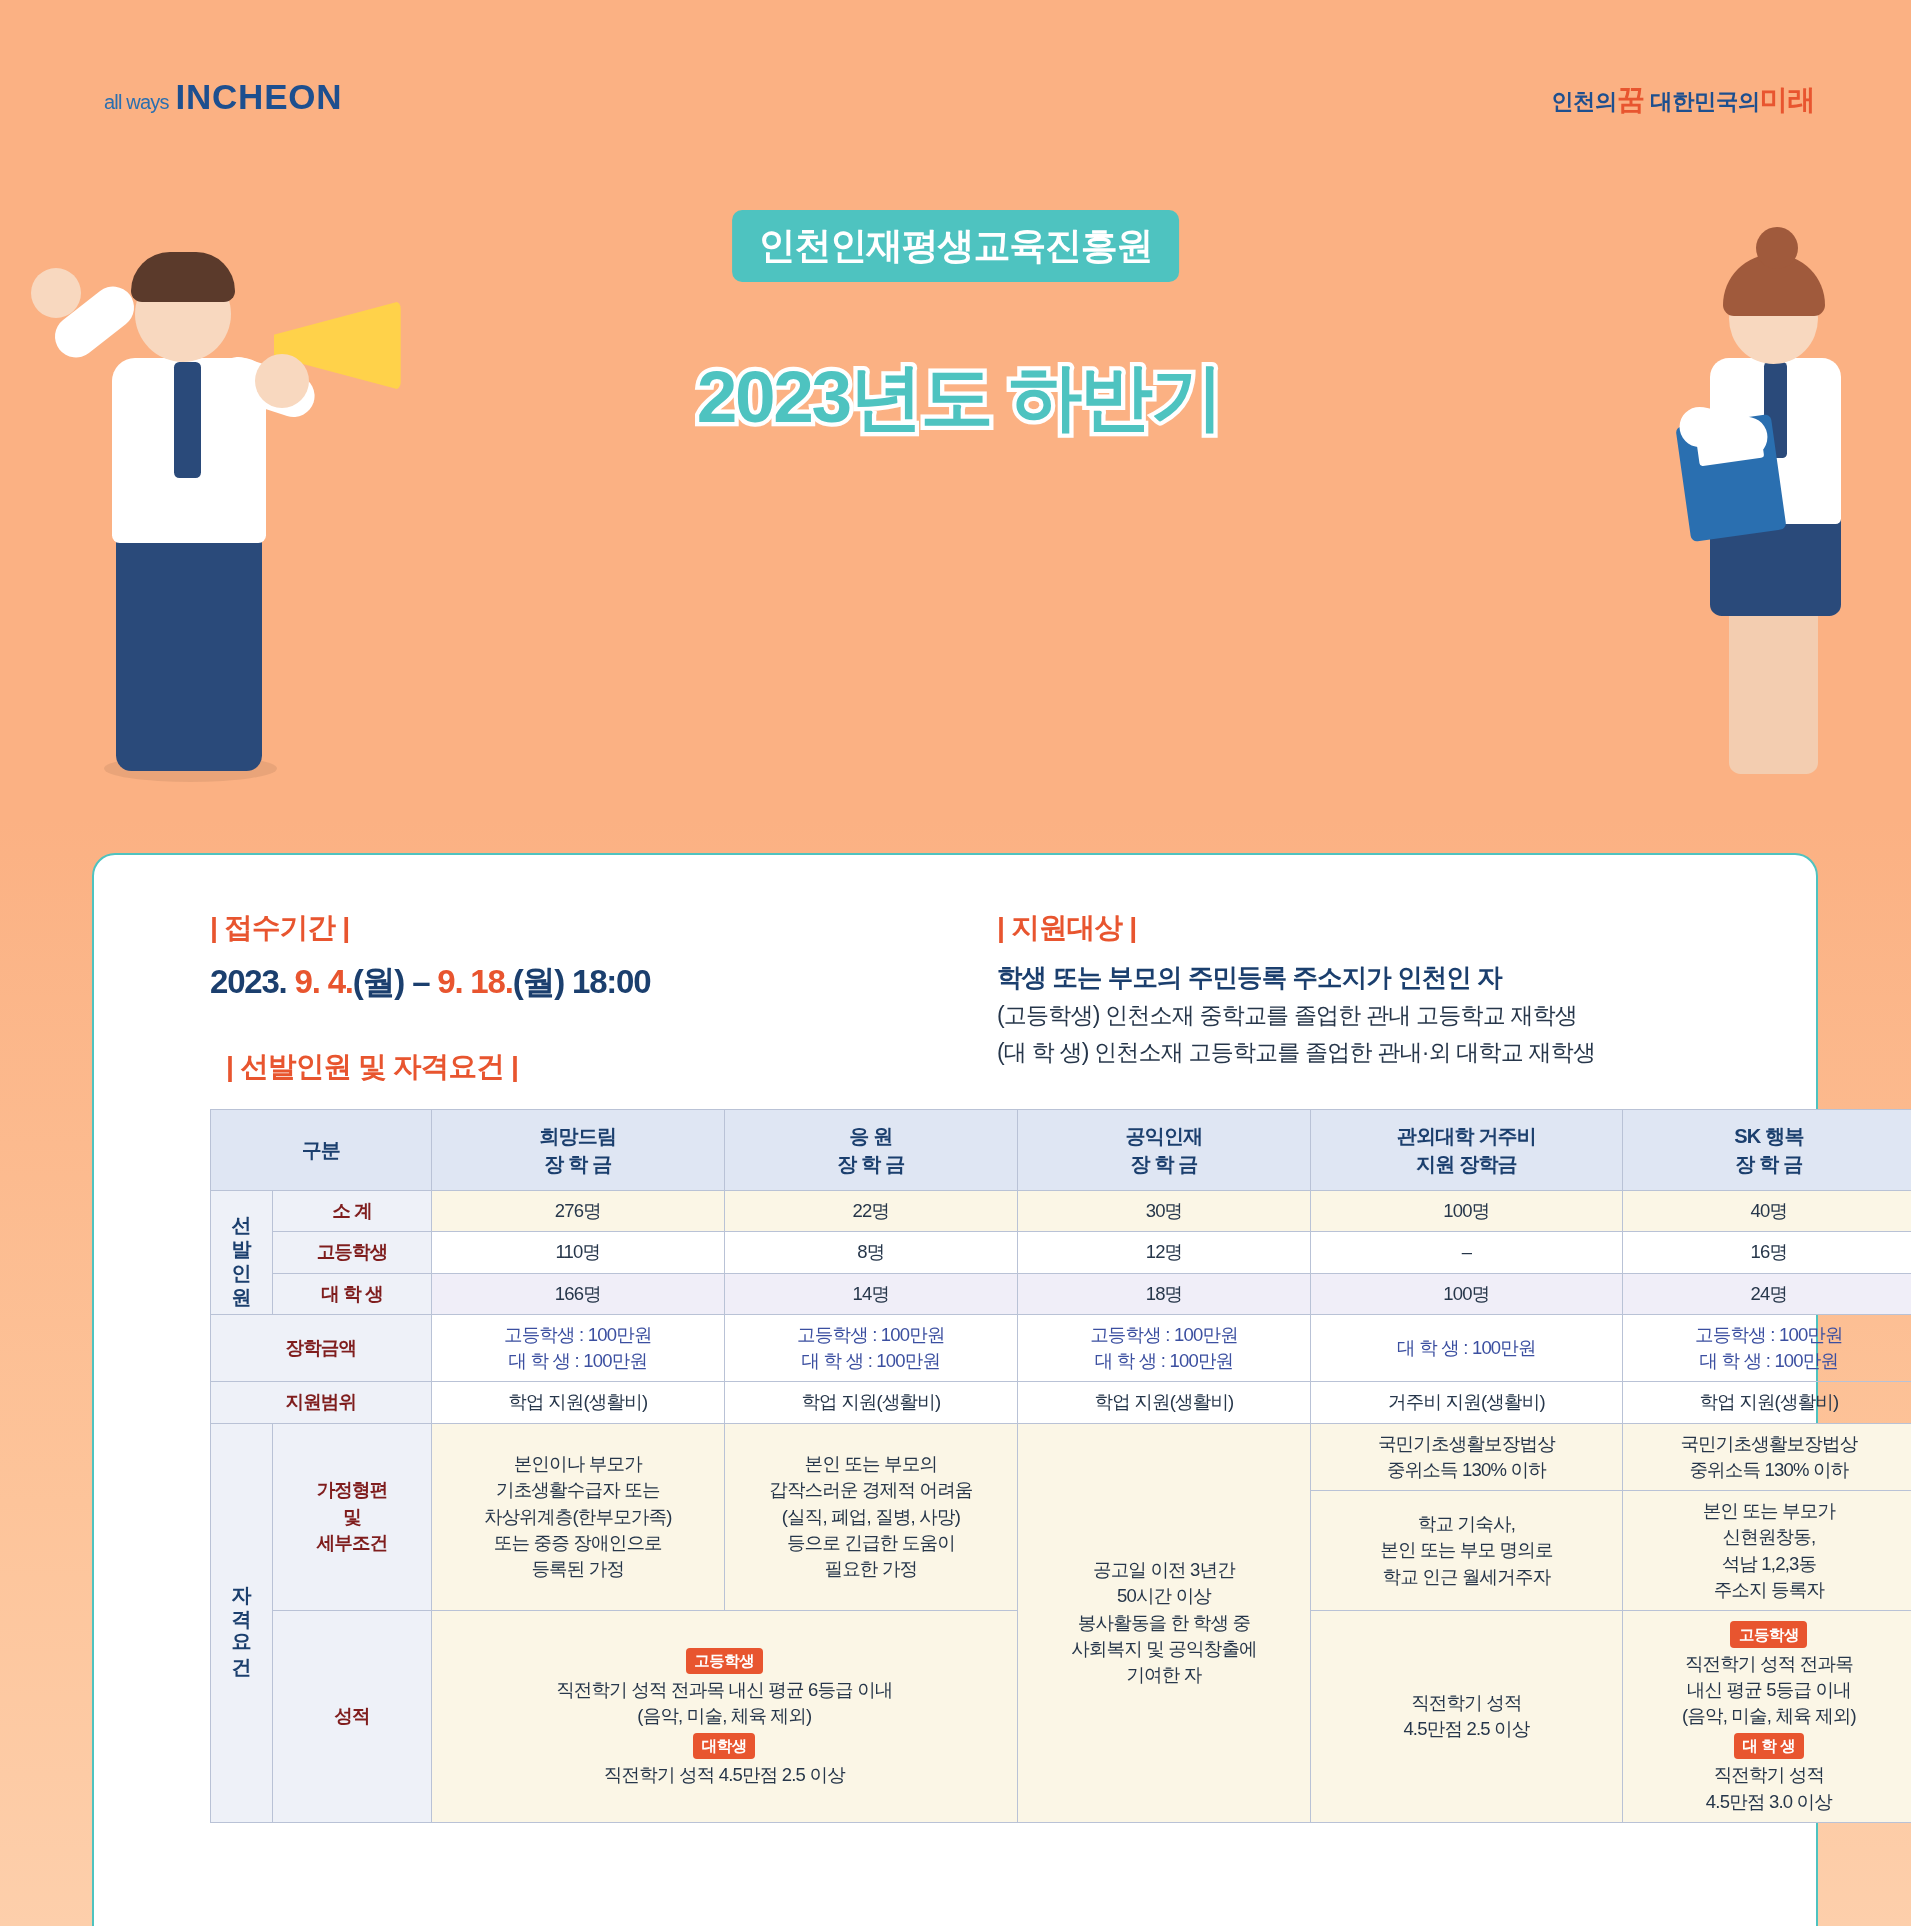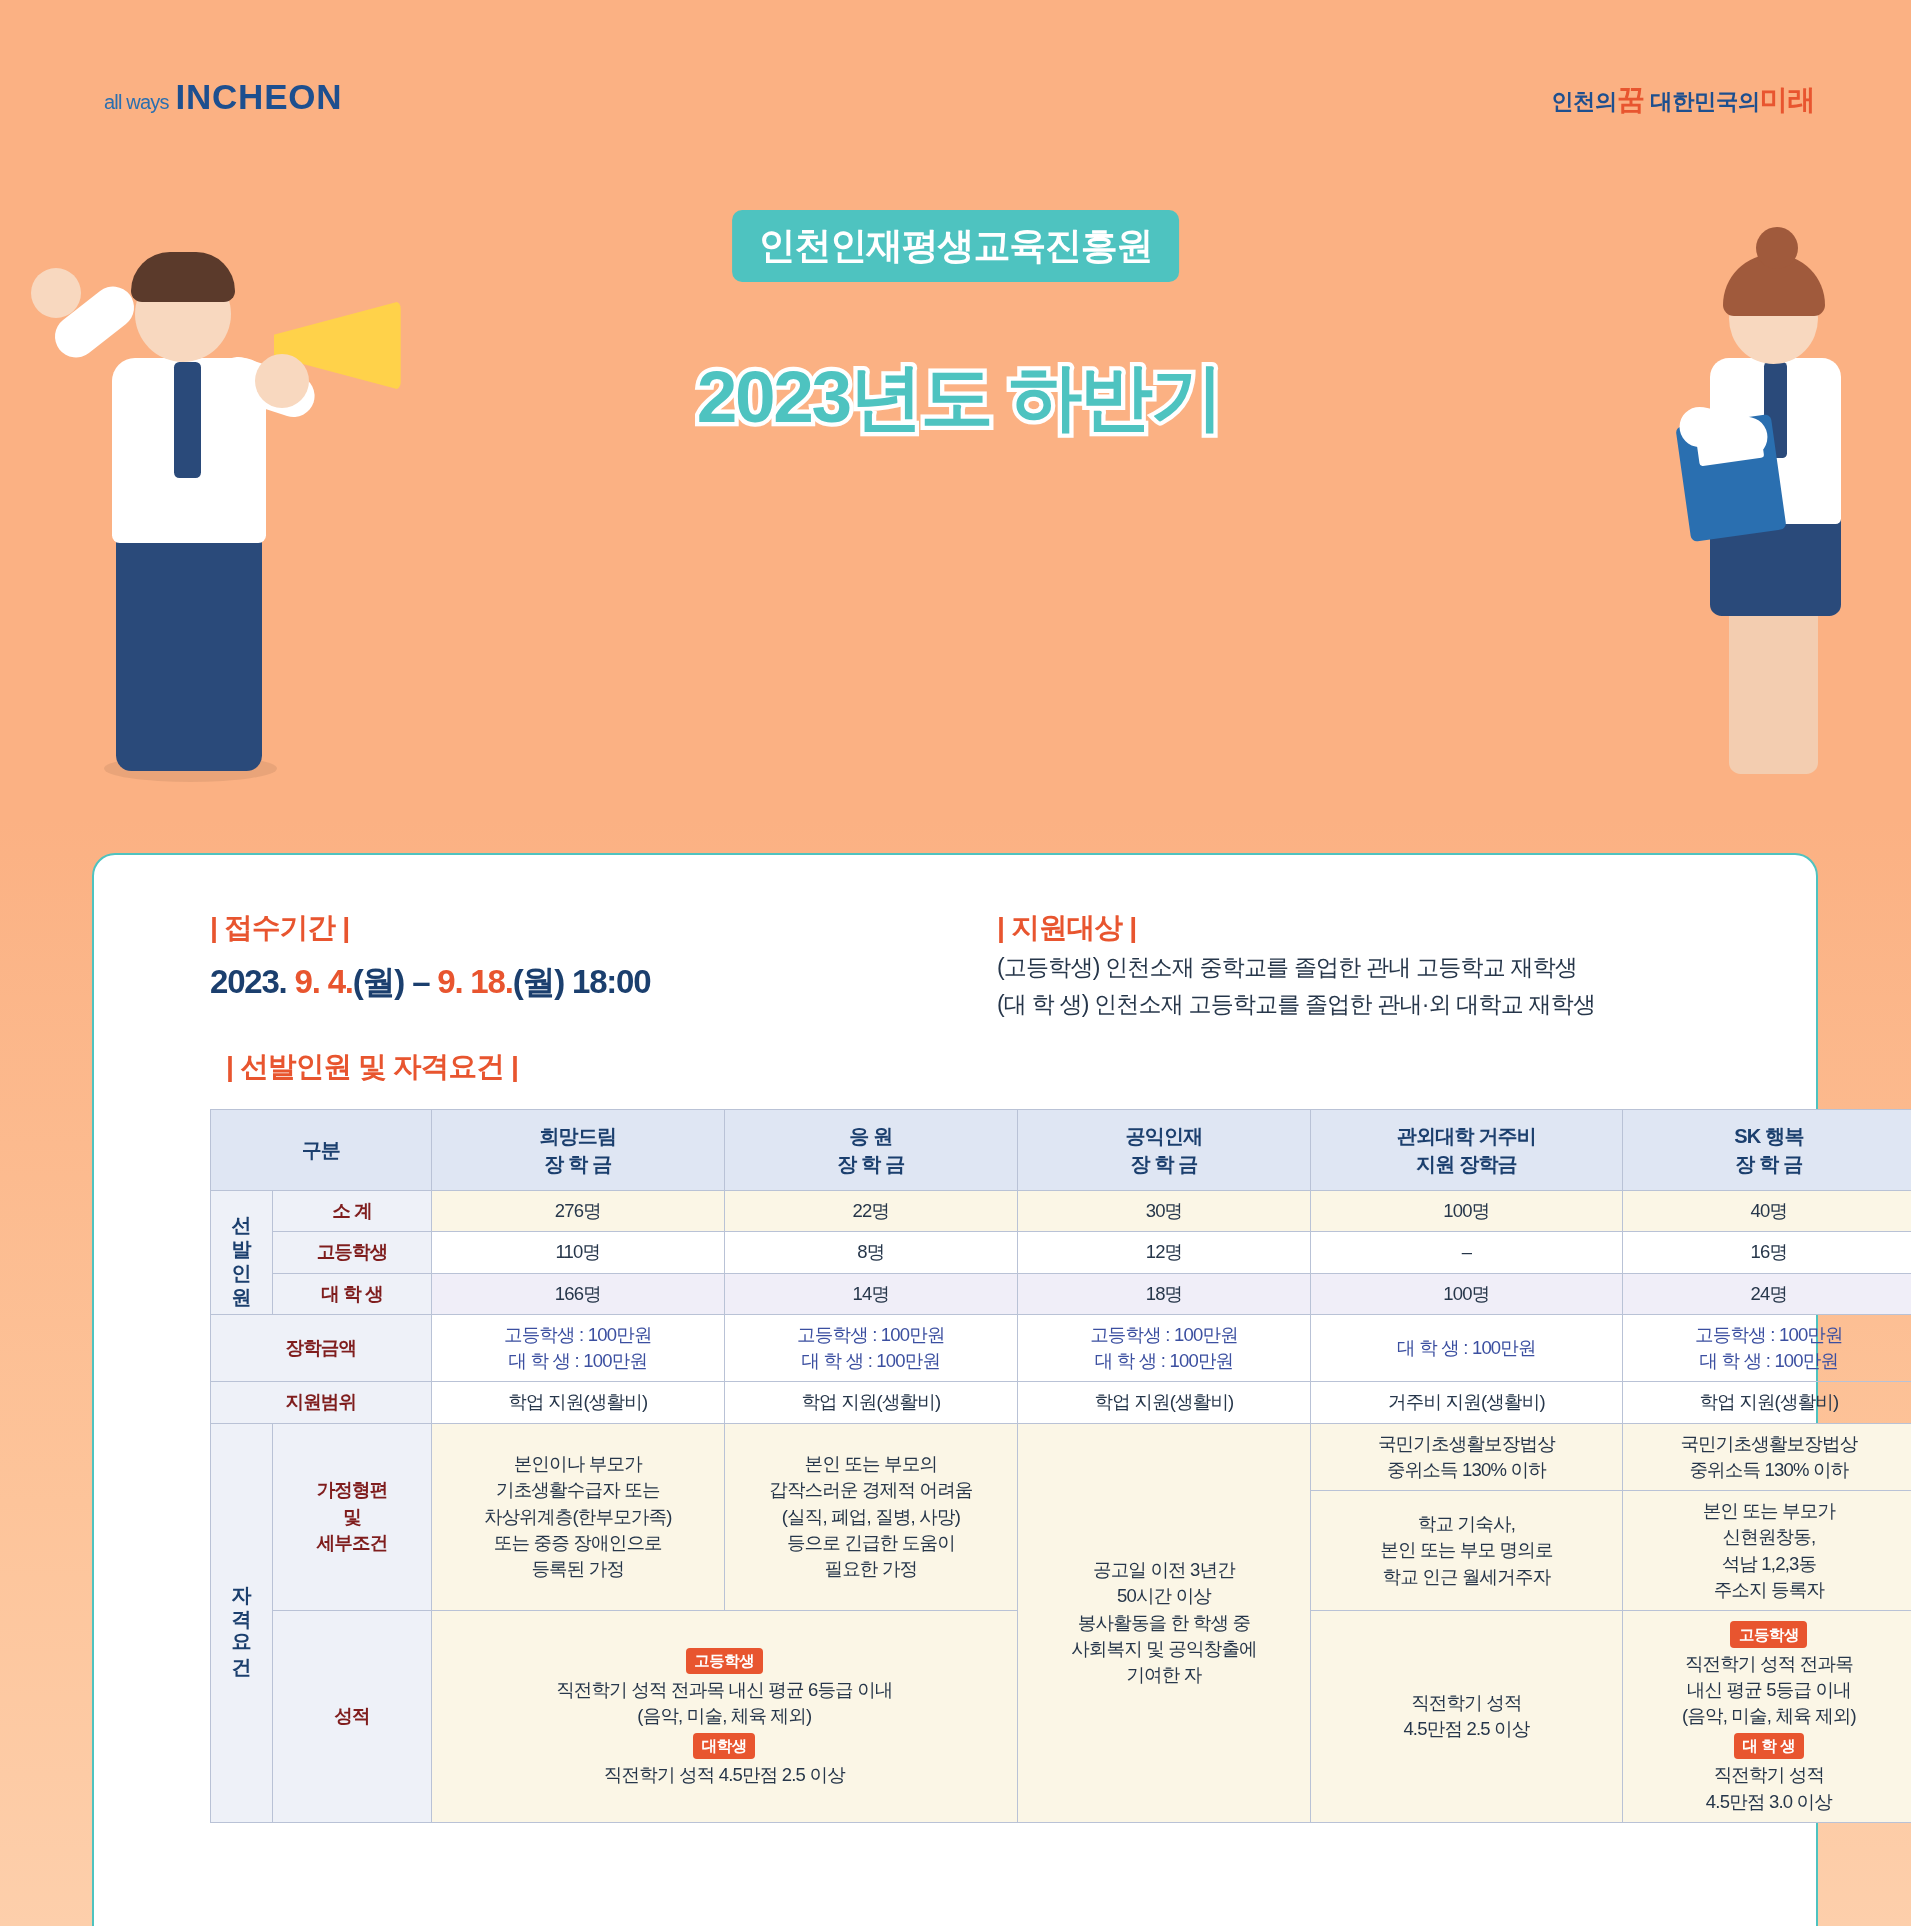--- a/index.html
+++ b/index.html
@@ -192,20 +192,21 @@
 
   <div class="period-block">
     <div class="sect-label">| 접수기간 |</div>
     <div class="period-date">
       <span>2023. </span><span class="hi">9. 4.</span><span>(월)</span><span> – </span><span class="hi">9. 18.</span><span>(월) 18:00</span>
     </div>
   </div>
 
   <div class="target-block">
     <div class="sect-label">| 지원대상 |</div>
+    <div class="target-head">학생 또는 부모의 주민등록 주소지가 인천인 자</div>
     <div class="target-line">(고등학생) 인천소재 중학교를 졸업한 관내 고등학교 재학생</div>
     <div class="target-line">(대 학 생) 인천소재 고등학교를 졸업한 관내·외 대학교 재학생</div>
   </div>
 
   <div class="sect-label sel-label">| 선발인원 및 자격요건 |</div>
 
   <table class="main">
     <colgroup>
       <col style="width:50px">
         <col style="width:127px">

